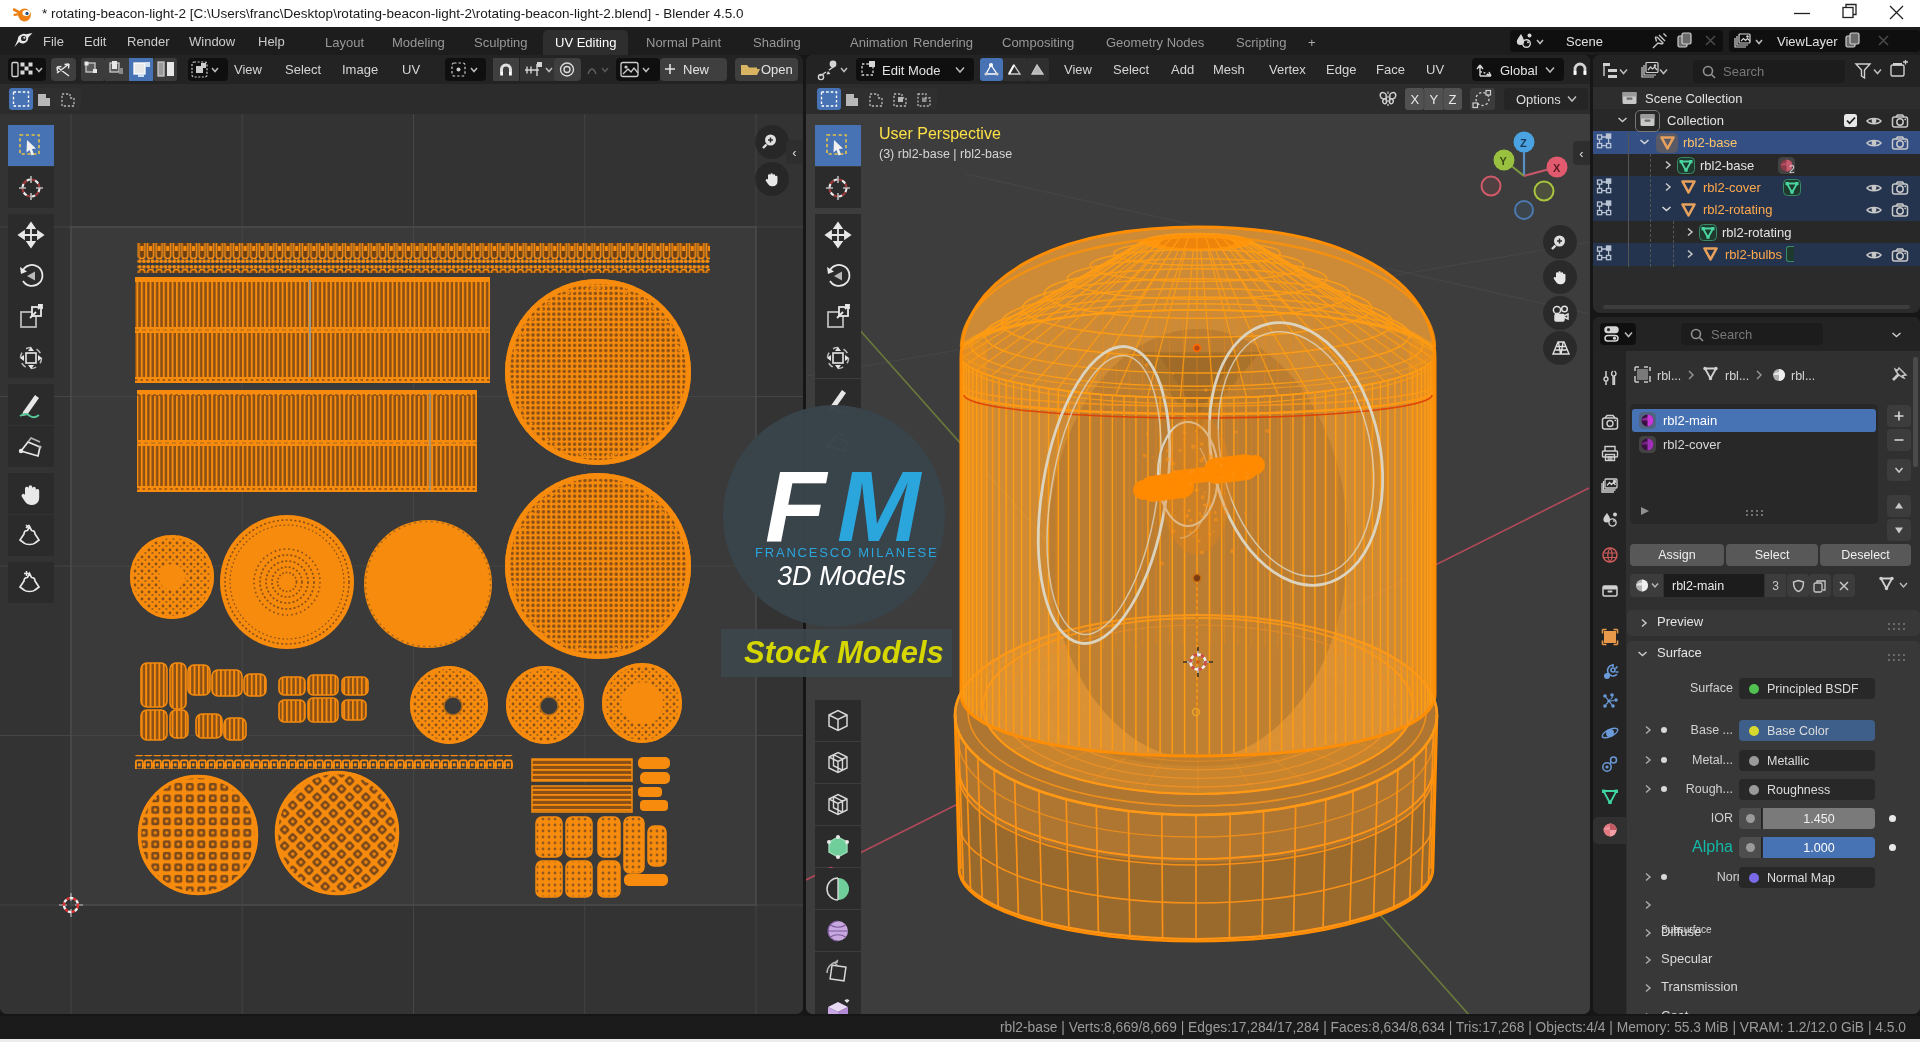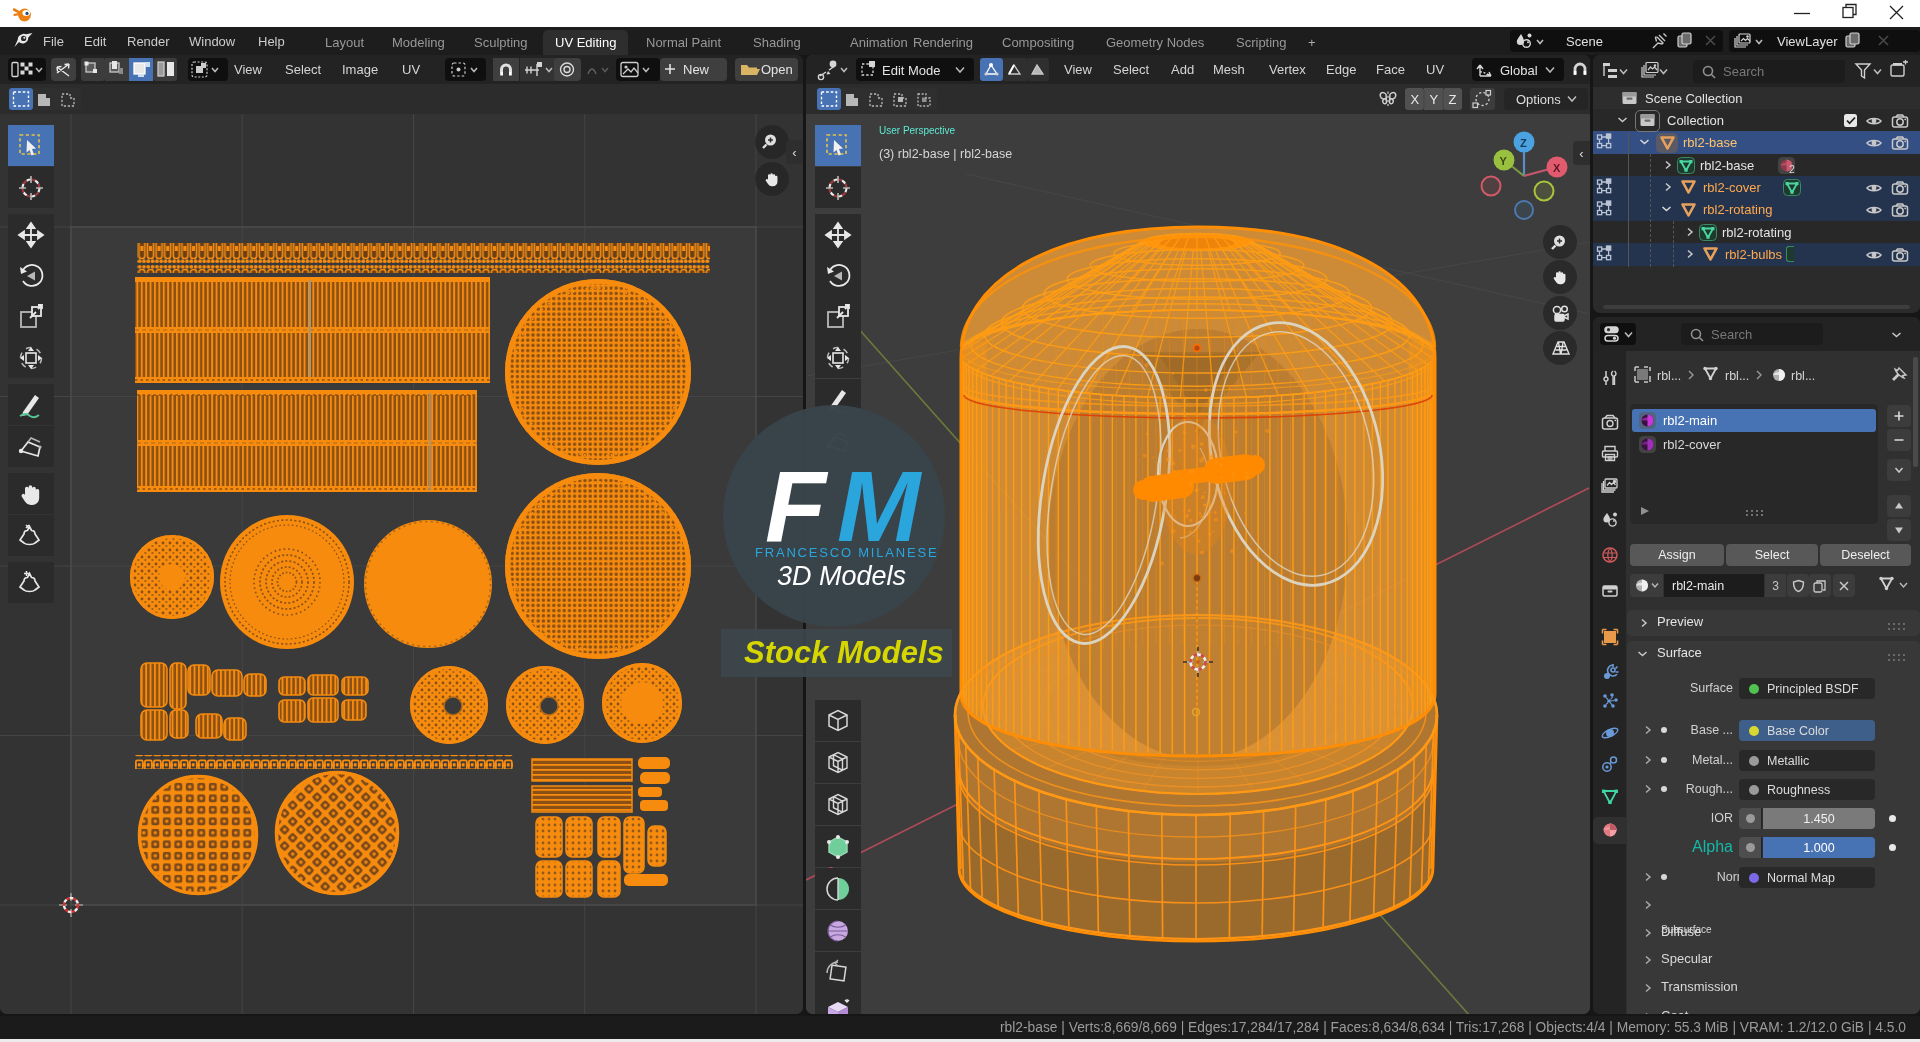--- a/index.html
+++ b/index.html
@@ -30,20 +30,21 @@
 </style></head>
 <body>
 <div id="titlebar">
     <svg class="abs" style="left:13px;top:5px" width="19" height="17" viewBox="0 0 19 17">
 <circle cx="11.5" cy="10" r="6.4" fill="#ec8013"></circle>
 <ellipse cx="13.2" cy="8" rx="3.8" ry="2.9" fill="#ffffff"></ellipse>
 <circle cx="14" cy="8.4" r="1.6" fill="#1e4a78"></circle>
 <path d="M1,4.5 L7.5,8.2" stroke="#ec8013" stroke-width="2.6" stroke-linecap="round"></path>
 <path d="M1.5,9.8 L6,9.2" stroke="#ec8013" stroke-width="2.2" stroke-linecap="round"></path>
 </svg>
+    <div class="t">* rotating-beacon-light-2 [C:\Users\franc\Desktop\rotating-beacon-light-2\rotating-beacon-light-2.blend] - Blender 4.5.0</div>
     <svg class="abs" style="left:1786px;top:0" width="130" height="27" viewBox="0 0 130 27">
 <g stroke="#222" stroke-width="1.3" fill="none">
 <line x1="8" y1="13.5" x2="24" y2="13.5"></line>
 <rect x="57" y="7.5" width="10" height="10"></rect>
 <path d="M60,7.5 L60,4.5 L70,4.5 L70,14.5 L67,14.5"></path>
 <path d="M104,6 L117,19 M117,6 L104,19"></path>
 </g>
     </svg>
   </div>
 <div id="topbar">
@@ -1001,21 +1002,21 @@
 <line x1="0" y1="5" x2="0" y2="15" stroke="#2a2a2a" stroke-width="1.4"></line>
 <line x1="-11" y1="0" x2="-5" y2="0" stroke="#e8e8e8" stroke-width="1.2"></line>
 <line x1="5" y1="0" x2="11" y2="0" stroke="#e8e8e8" stroke-width="1.2"></line>
 <line x1="0" y1="-11" x2="0" y2="-5" stroke="#e8e8e8" stroke-width="1.2"></line>
 <line x1="0" y1="5" x2="0" y2="11" stroke="#e8e8e8" stroke-width="1.2"></line>
 <circle r="7.5" fill="none" stroke="#d04a4a" stroke-width="2.6" stroke-dasharray="3.8 3.8"></circle>
 <circle r="7.5" fill="none" stroke="#f0f0f0" stroke-width="2.6" stroke-dasharray="3.8 3.8" stroke-dashoffset="3.8"></circle>
 <circle r="1.8" fill="#cc5a10"></circle>
 </g>
       </svg>
-      <div class="abs" style="left:73px;top:70px;color:#5eead4;font-size:10px">User Perspective</div>
+      <div class="abs" style="left:73px;top:70px;color:#fde047;font-size:16px">User Perspective</div>
       <div class="abs" style="left:73px;top:92px;color:#d5d5d5;font-size:12.5px">(3) rbl2-base | rbl2-base</div>
       <svg class="abs" style="left:668px;top:59px" width="110" height="110" viewBox="0 0 110 110">
 <g stroke-width="2.2">
 <line x1="50" y1="62" x2="50" y2="28" stroke="#5a8fc4"></line>
 <line x1="50" y1="62" x2="30" y2="46" stroke="#7a9a40"></line>
 <line x1="50" y1="62" x2="83" y2="53" stroke="#c4566a"></line>
 </g>
 <circle cx="50" cy="28" r="10.5" fill="#4aa3e0"></circle>
         <text x="46" y="33" font-size="11" font-weight="bold" fill="#1a3a5a">Z</text>
 <circle cx="30" cy="46" r="10.5" fill="#9ac03f"></circle>

